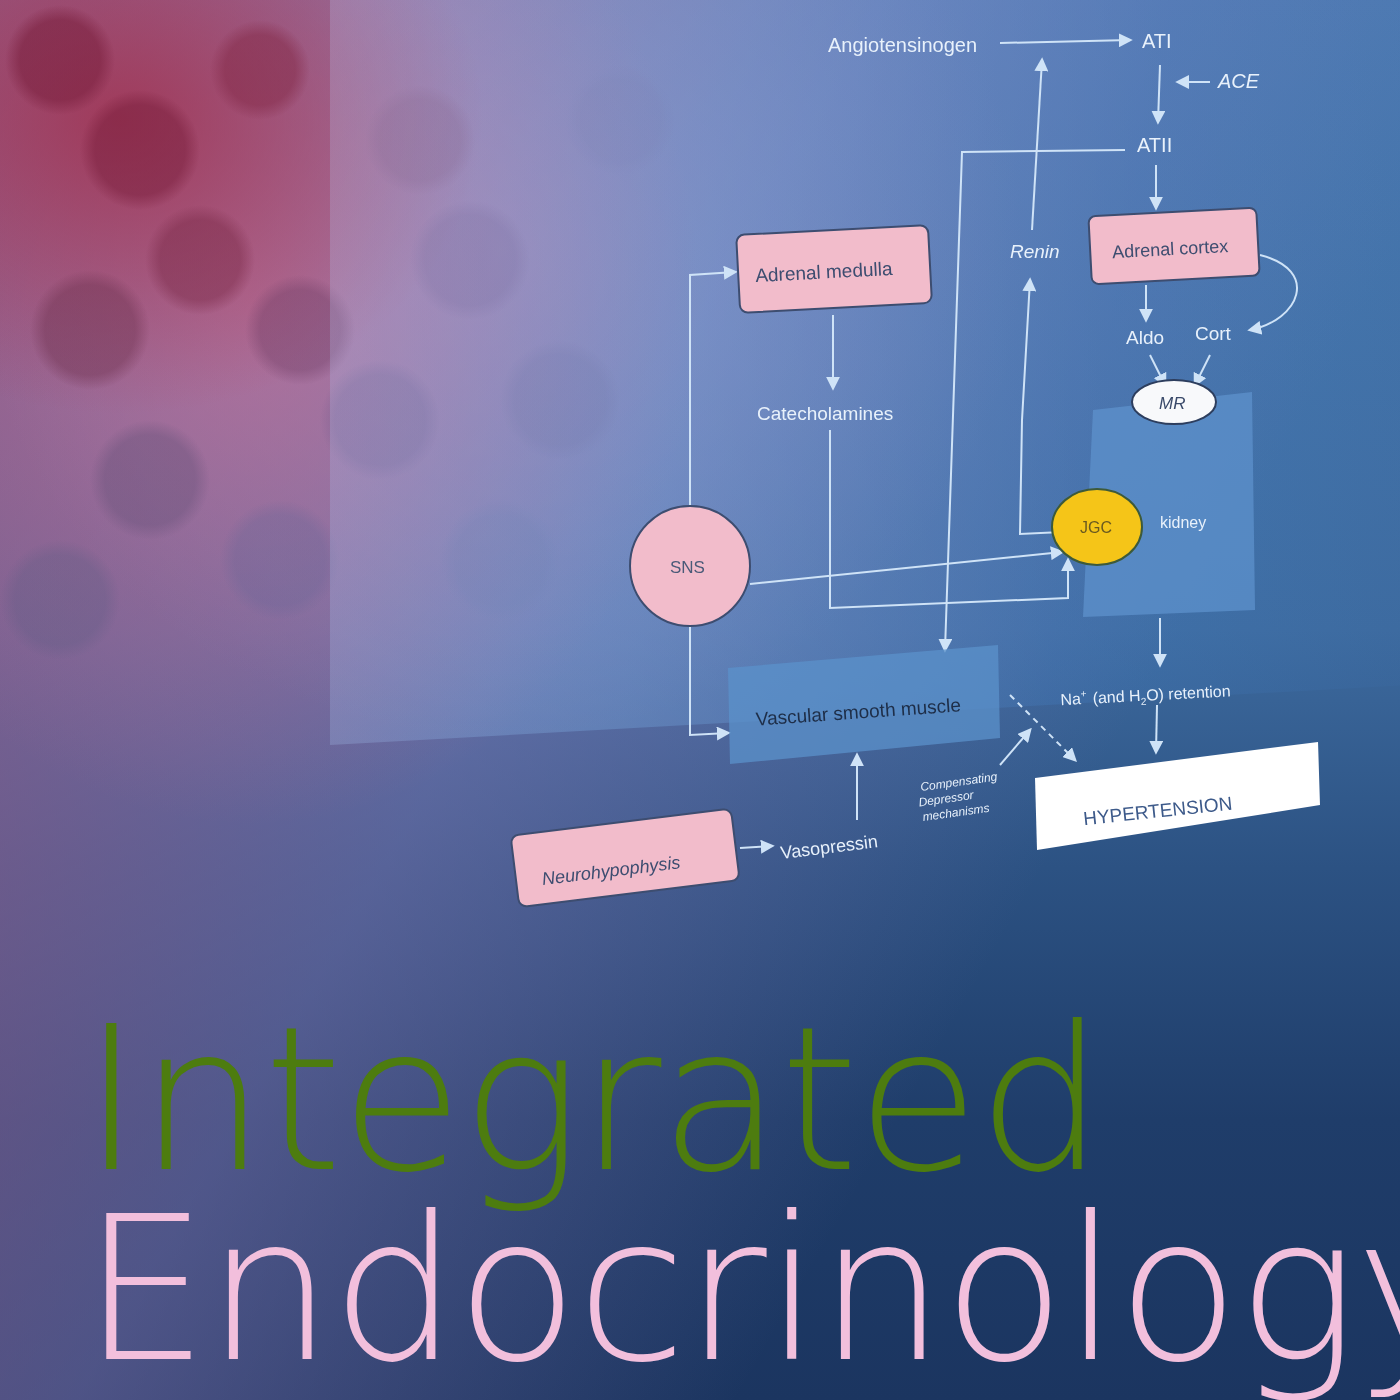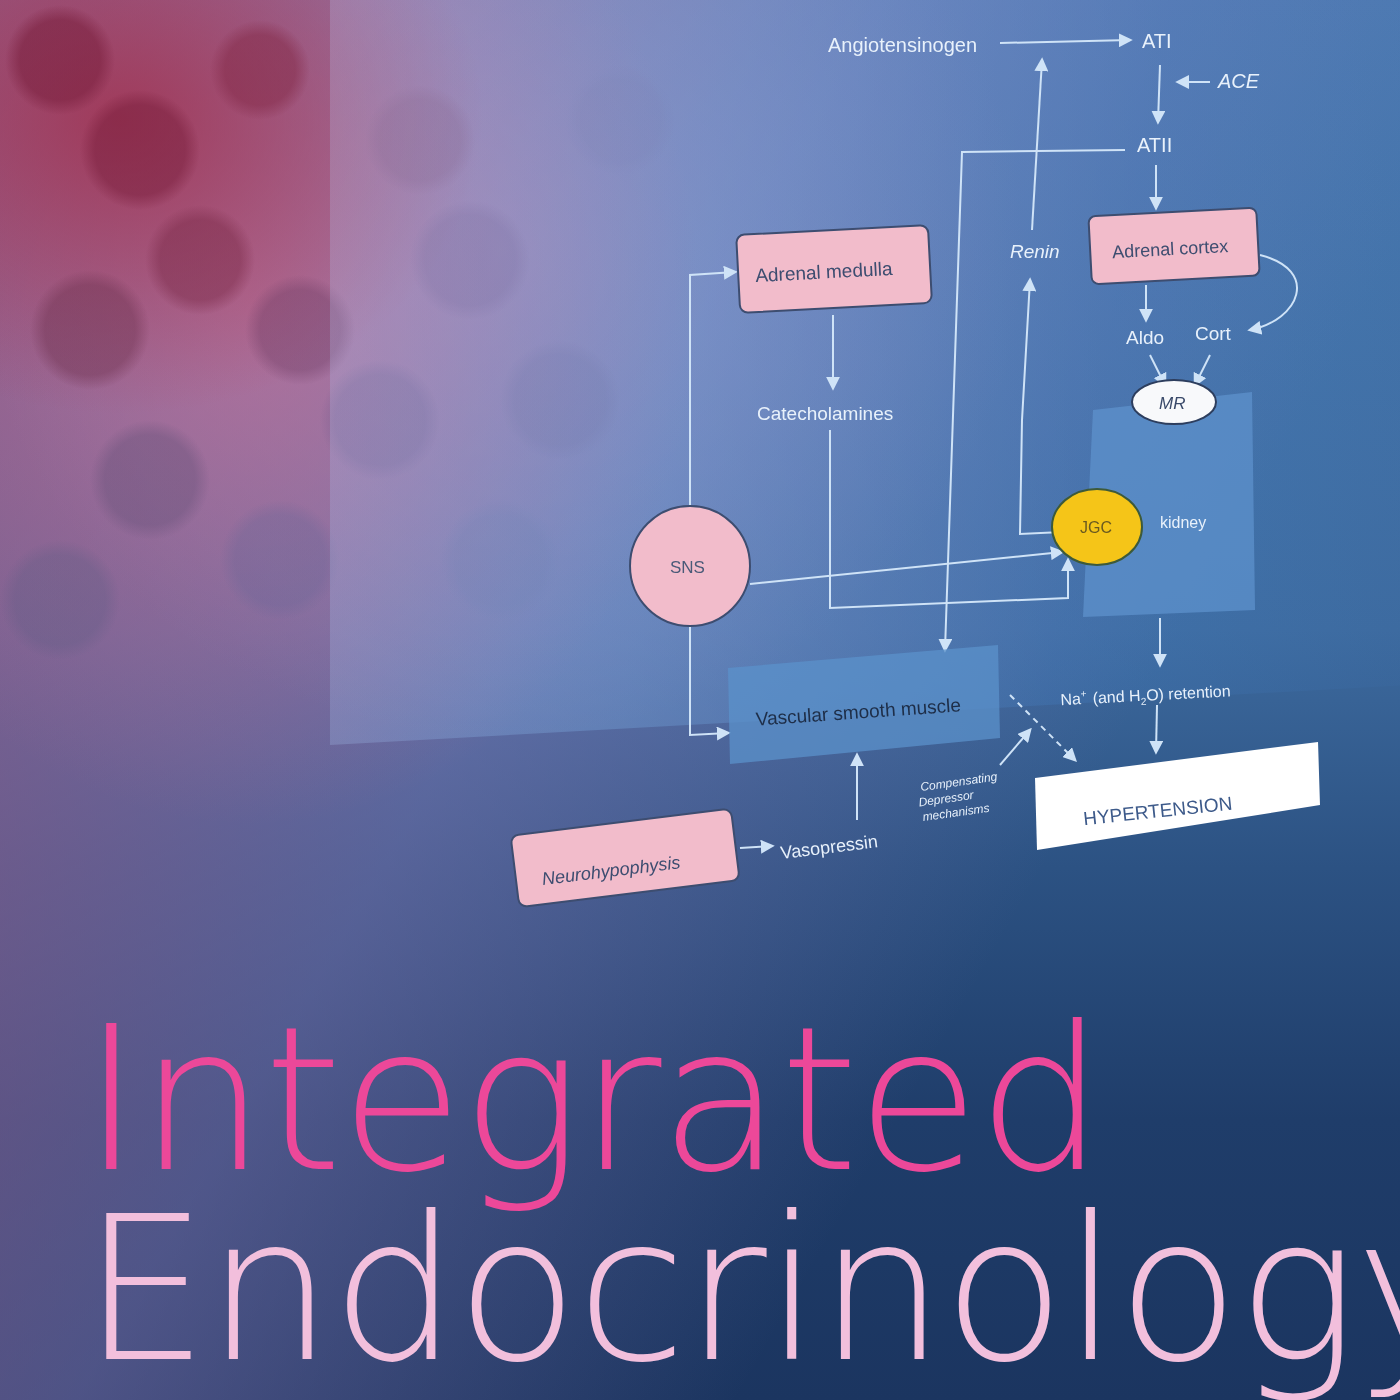--- a/index.html
+++ b/index.html
@@ -37,21 +37,21 @@
   .panel {
     position: absolute; left: 330px; top: 0; width: 1070px; height: 745px;
     background: linear-gradient(100deg, rgba(190,200,240,0.25) 0%, rgba(120,170,225,0.35) 35%, rgba(70,130,200,0.25) 70%, rgba(60,110,170,0.15) 100%);
     clip-path: polygon(0 0, 100% 0, 100% 92%, 0 100%);
   }
   svg.diagram { position: absolute; left: 0; top: 0; }
   .title {
     position: absolute; left: 82px; font-family: "DejaVu Sans", sans-serif;
     font-weight: 300; letter-spacing: -2px; line-height: 1;
   }
-  .title-1 { top: 1000px; font-size: 200px; color: #ec4899; text-align: center; }
+  .title-1 { top: 1000px; font-size: 200px; color: #4d7c0f; text-align: center; }
   .title-2 { top: 1190px; font-size: 200px; color: #f2bfdc; }
 </style>
 </head>
 <body>
 
 <div class="bg-layer bg-pink"></div>
 <div class="bg-layer cells"></div>
 <div class="panel"></div>
 
 <svg class="diagram" width="1400" height="1000" viewBox="0 0 1400 1000">

